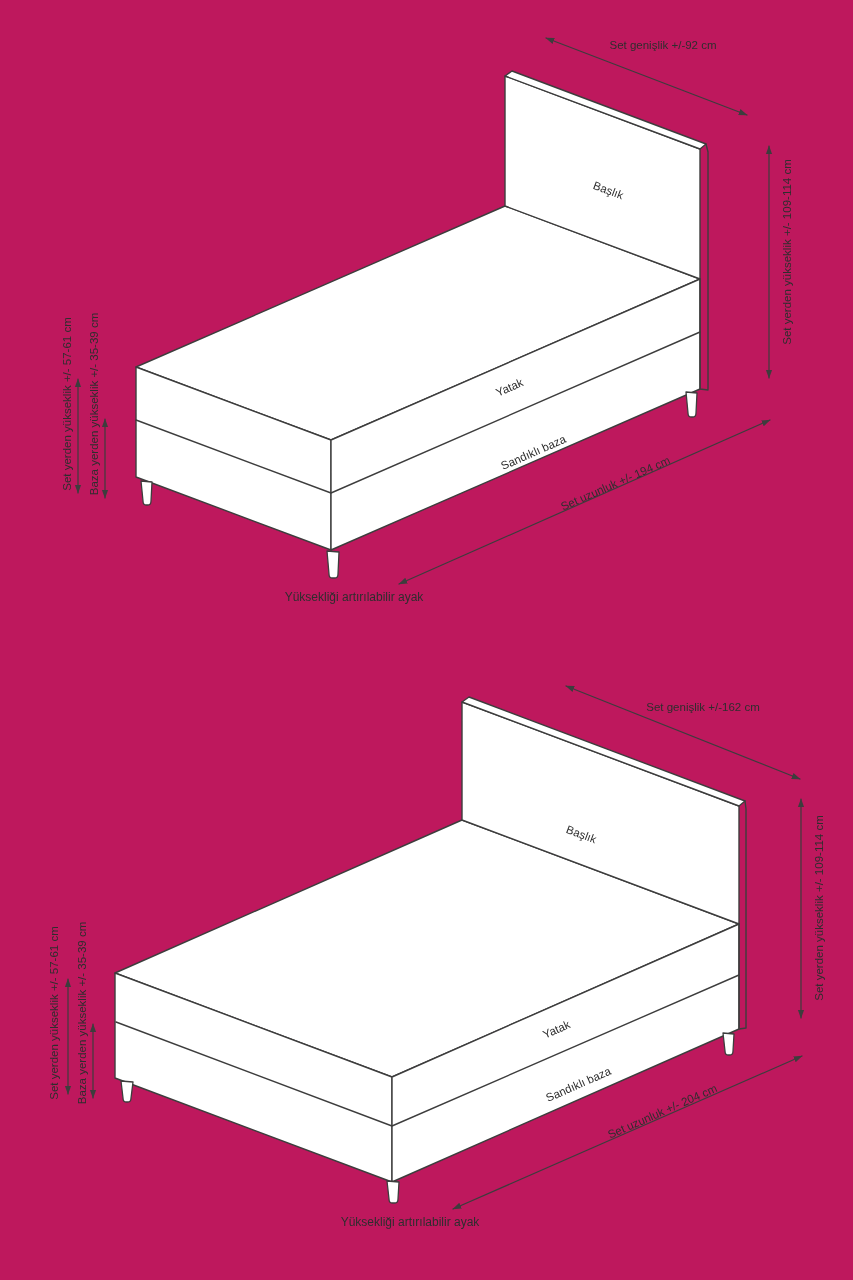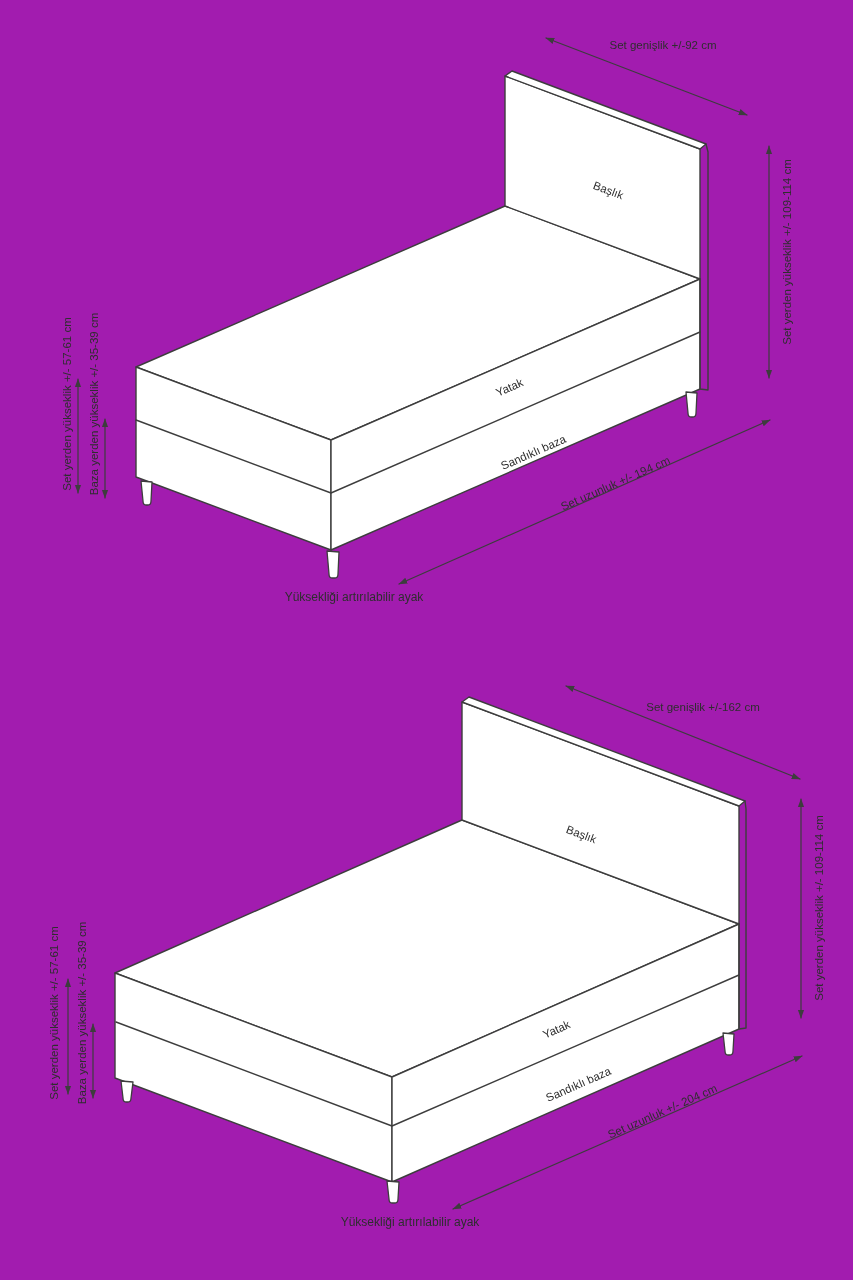--- a/index.html
+++ b/index.html
@@ -1,16 +1,16 @@
 <!DOCTYPE html>
 <html><head>
 <meta charset="utf-8">
 <style>
   html,body{margin:0;padding:0;background:#ffffff;}
-  .stage{position:relative;width:853px;height:1280px;background:#a21caf;margin:0 auto;overflow:hidden;}
+  .stage{position:relative;width:853px;height:1280px;background:#be185d;margin:0 auto;overflow:hidden;}
   svg{display:block;}
   .bed-line{fill:none;stroke:#3d3d3d;stroke-width:1.4;stroke-linejoin:round;stroke-linecap:round;}
   .bed-face{fill:#ffffff;stroke:#3d3d3d;stroke-width:1.4;stroke-linejoin:round;}
   .dim-line{fill:none;stroke:#3d3d3d;stroke-width:1.2;stroke-linecap:round;}
   .leg{fill:#ffffff;stroke:#3d3d3d;stroke-width:1.3;stroke-linejoin:round;}
   text{font-family:"Liberation Sans","DejaVu Sans",sans-serif;fill:#2e2e2e;font-size:11.5px;}
   .caption-text{font-size:12px;}
 </style>
 </head>
 <body>

